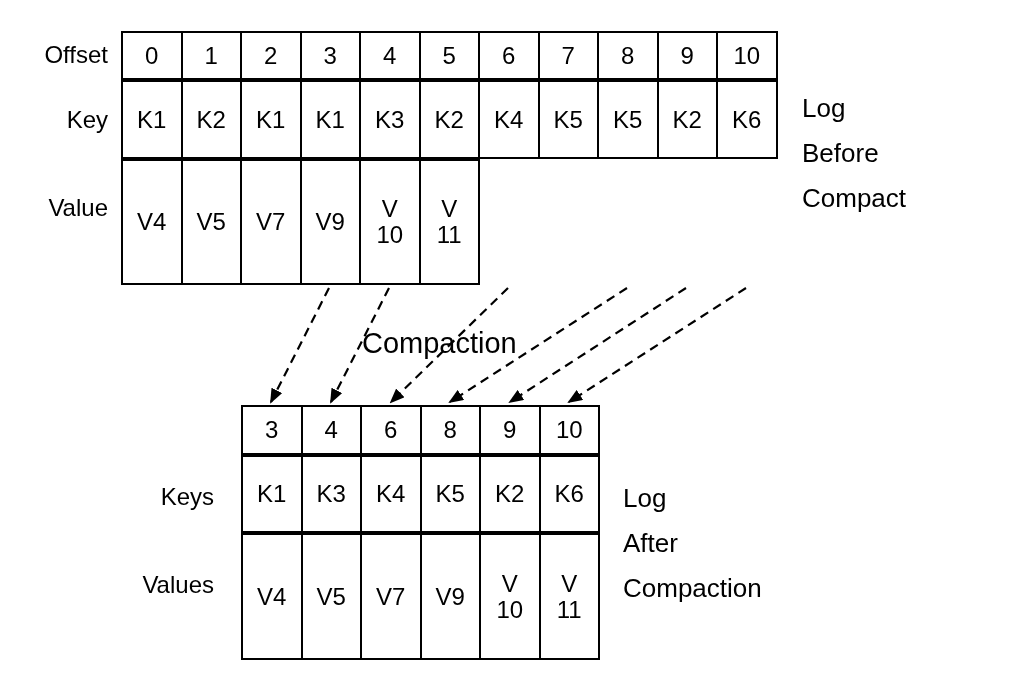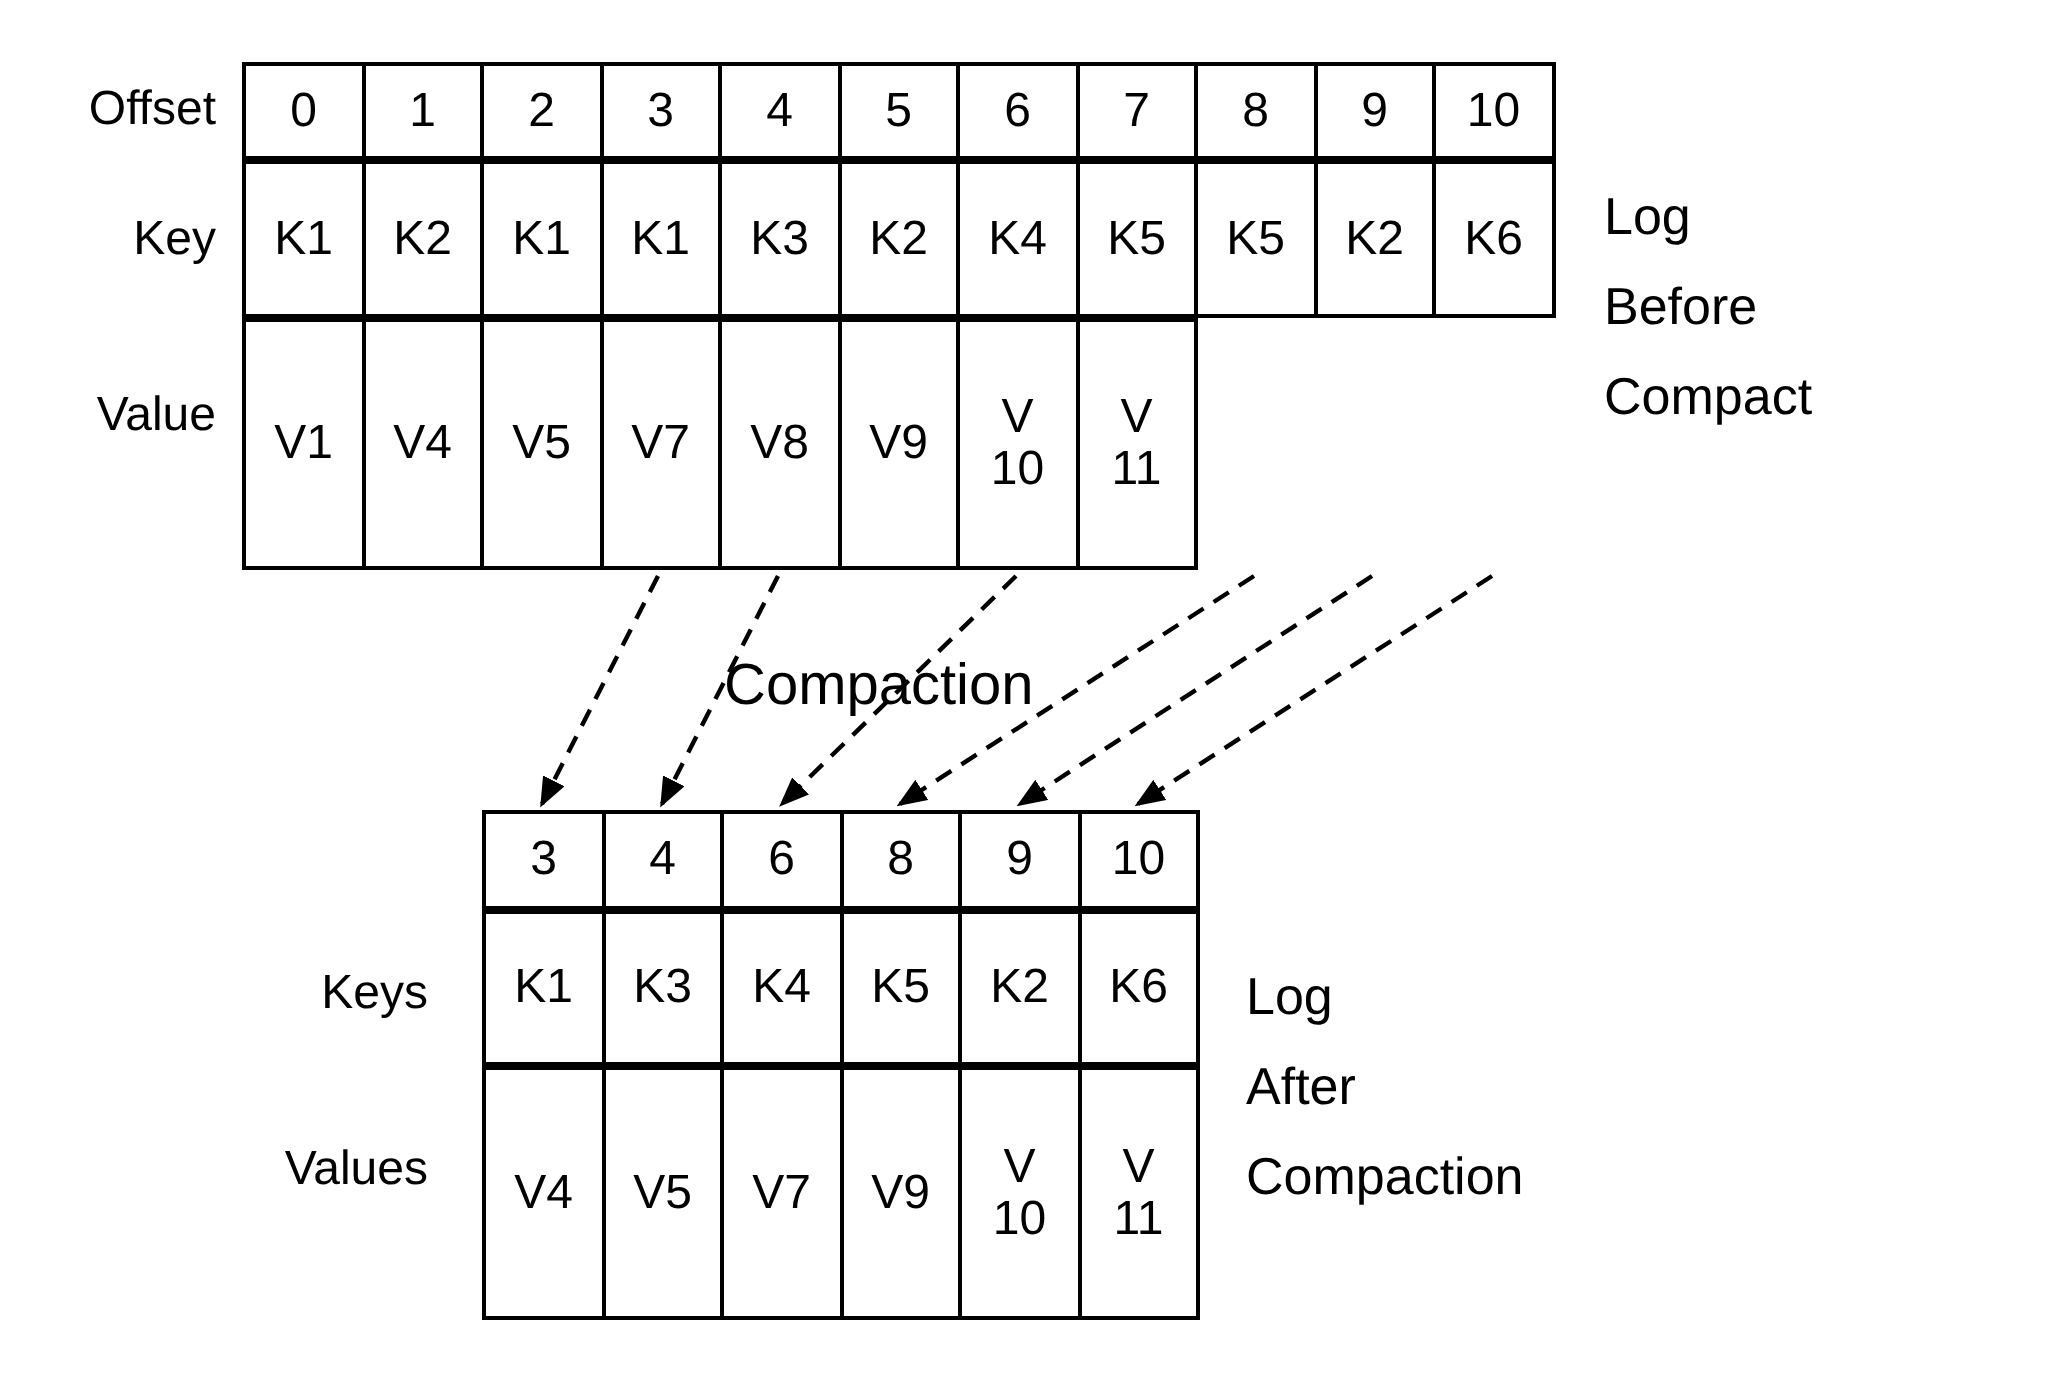--- a/index.html
+++ b/index.html
@@ -89,25 +89,23 @@
       <div class="cell">K1</div>
       <div class="cell">K3</div>
       <div class="cell">K2</div>
       <div class="cell">K4</div>
       <div class="cell">K5</div>
       <div class="cell">K5</div>
       <div class="cell">K2</div>
       <div class="cell">K6</div>
     </div>
     <div class="trow r3">
-      <div class="cell">V1</div>
       <div class="cell">V4</div>
       <div class="cell">V5</div>
       <div class="cell">V7</div>
-      <div class="cell">V8</div>
       <div class="cell">V9</div>
       <div class="cell">V
 10</div>
       <div class="cell">V
 11</div>
     </div>
   </div>
 
   <div class="side-label" style="left:802px; top:86px;">Log
 Before

